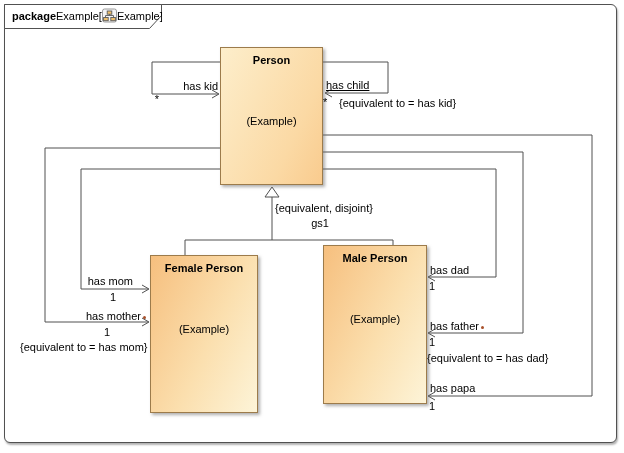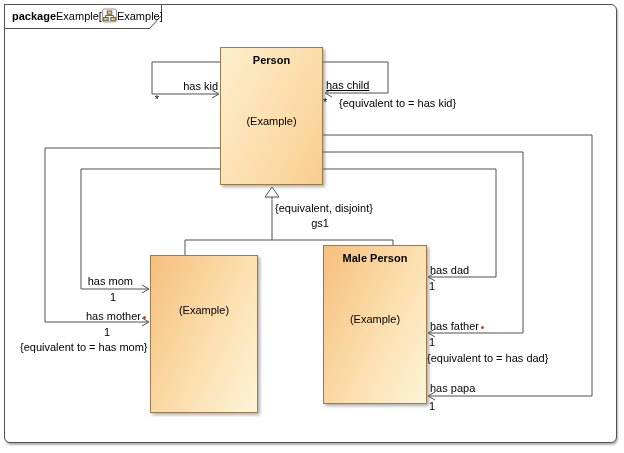--- a/index.html
+++ b/index.html
@@ -94,20 +94,21 @@
       </g>
     </g>
   </svg>
 
   <div class="cls cls-light" style="left:220px;top:47px;width:101px;height:136px;">
     <div class="t">Person</div>
     <div class="s">(Example)</div>
   </div>
 
   <div class="cls cls-dark" style="left:150px;top:255px;width:106px;height:156px;">
+    <div class="t">Female Person</div>
     <div class="s">(Example)</div>
   </div>
 
   <div class="cls cls-dark" style="left:323px;top:245px;width:102px;height:157px;">
     <div class="t">Male Person</div>
     <div class="s">(Example)</div>
   </div>
 
   <div class="lbl r" style="left:168px;top:80px;width:50px;">has kid</div>
   <div class="lbl c" style="left:150px;top:93px;width:14px;">*</div>

